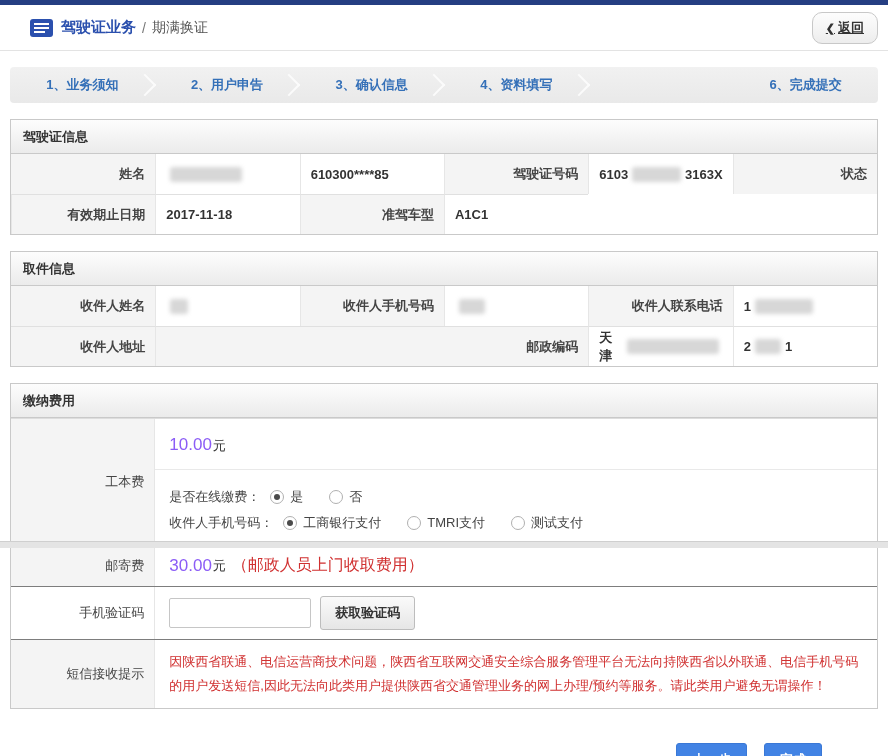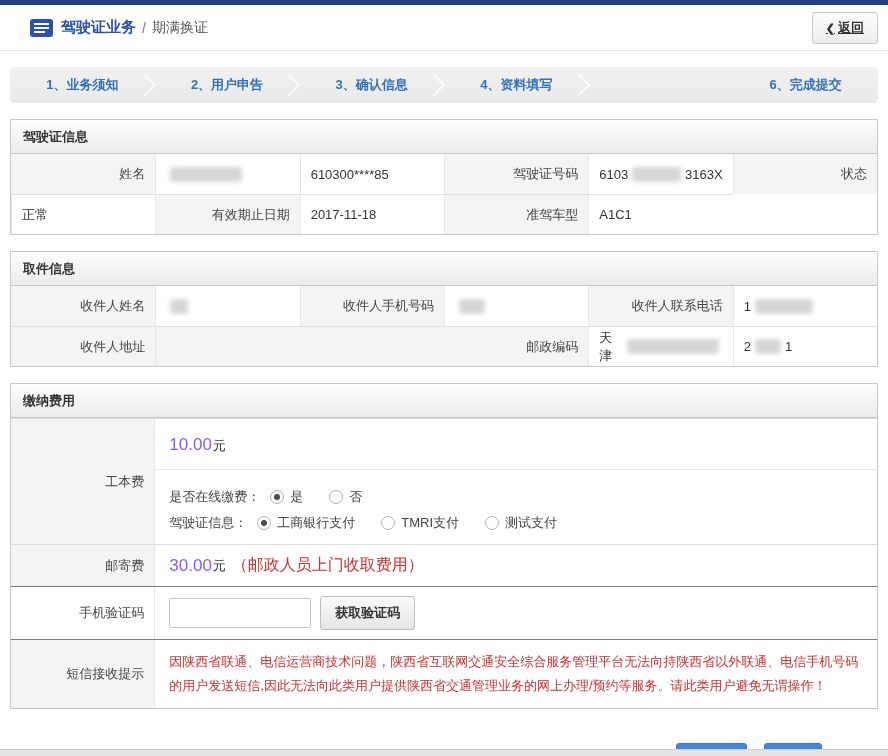--- a/index.html
+++ b/index.html
@@ -1,48 +1,48 @@
 <!DOCTYPE html>
 <html><head>
 <meta charset="utf-8">
 <style>
   * { margin:0; padding:0; box-sizing:border-box; }
   html,body { width:888px; height:756px; background:#fff; overflow:hidden;
     font-family:"Liberation Sans","DejaVu Sans",sans-serif; font-size:13px; color:#333; }
-  .page { position:relative; width:888px; height:756px; background:#fff; }
+  .page { position:relative; width:888px; height:548px; background:#fff; }
 
   .topbar { height:5px; background:#253e82; }
   .header { height:46px; display:flex; align-items:center; padding:0 10px;
     border-bottom:1px solid #e3e3e3; }
   .header .icon { display:inline-flex; margin:0 8px 0 20px; }
   .header .title { color:#2b50ae; font-size:15px; font-weight:bold; }
   .header .sep { color:#777; margin:0 6px; font-size:14px; }
   .header .subtitle { color:#555; font-size:14px; }
-  .back-btn { margin-left:auto; border:1px solid #c8c8c8; border-radius:3px;
+  .back-btn { margin-left:auto; border:1px solid #c8c8c8; border-radius:10px;
     background:linear-gradient(#fdfdfd,#ededed); padding:6px 13px; font-size:13px;
     font-weight:bold; color:#333; cursor:pointer;text-decoration:underline; }
   .back-btn .chev { font-size:11px; margin-right:3px; }
 
   .steps { margin:16px 10px 0; height:36px; display:flex;
     background:linear-gradient(#f1f1f1,#e9e9e9); border-radius:4px; }
   .step { flex:1; position:relative; display:flex; align-items:center; justify-content:center;
     color:#3470b8; font-weight:bold; font-size:13px; cursor:pointer; }
   .step:not(:last-child)::after { content:""; position:absolute; right:2px; top:50%;
     width:14px; height:14px; transform:translateY(-50%) rotate(45deg);
     border-top:2px solid #fbfbfb; border-right:2px solid #fbfbfb; }
   .step.active { background:#3e80e3; color:#0f172a;
     clip-path:polygon(0 0, calc(100% - 13px) 0, 100% 50%, calc(100% - 13px) 100%, 0 100%, 13px 50%);margin-top:48px; }
   .step.active::after { display:none; }
 
   .section { margin:16px 10px 0; border:1px solid #c9c9c9; background:#fff; }
   .section-header { height:34px; line-height:33px; padding:0 12px;
     background:linear-gradient(#fdfdfd,#ebebeb); border-bottom:1px solid #c9c9c9;
     font-weight:bold; color:#333; }
   .info-grid { display:grid; grid-template-columns:repeat(6,1fr); }
-  .cell { height:40px; display:flex; align-items:center; padding:0 10px; overflow:hidden; }
+  .cell { height:40px; display:flex; align-items:center; padding:0 10px; overflow:hidden;font-weight:bold; }
   .cell.lbl { background:#f4f4f4; justify-content:flex-end; color:#444; }
   .cell + .cell { border-left:1px solid #e6e6e6; }
   .info-grid .cell:nth-child(n+7) { border-top:1px solid #e0e0e0; }
   .grid2 .cell:nth-child(n+5) { border-top:1px solid #e0e0e0; }
   .grid2 { display:grid; grid-template-columns:1fr 3fr 1fr 1fr; }
 
   .blur { display:inline-block; height:15px; background:#d7d7d7; border-radius:3px;
     filter:blur(2px); vertical-align:middle; margin:0 4px; }
   .w18{width:18px}.w26{width:26px}.w58{width:58px}.w72{width:72px}.w92{width:92px}.w100{width:100px}
 
@@ -132,21 +132,20 @@
         </div>
       <div class="cell">610300****85</div>
       <div class="cell lbl">驾驶证号码</div>
       <div class="cell">
           <span>6103</span>
           <span class="blur w92"></span>
           <span>3163X</span>
         </div>
 
       <div class="cell lbl">状态</div>
-      <div class="cell">正常</div>
       <div class="cell lbl">有效期止日期</div>
       <div class="cell">2017-11-18</div>
       <div class="cell lbl">准驾车型</div>
       <div class="cell">A1C1</div>
     </div>
   </div>
 
   <div class="section">
     <div class="section-header">取件信息</div>
     <div class="info-grid">
@@ -190,21 +189,21 @@
         </div>
         <div class="opt-block">
           <div class="opt-line">
             <span class="q">是否在线缴费：</span>
             <span class="radio sel"></span>
               <span class="opt-text">是</span>
             <span class="radio"></span>
               <span class="opt-text">否</span>
           </div>
           <div class="opt-line">
-            <span class="q">驾驶证信息：</span>
+            <span class="q">收件人手机号码：</span>
             <span class="radio sel"></span>
               <span class="opt-text">工商银行支付</span>
             <span class="radio"></span>
               <span class="opt-text">TMRI支付</span>
             <span class="radio"></span>
               <span class="opt-text">测试支付</span>
           </div>
         </div>
       </div>
     </div>

